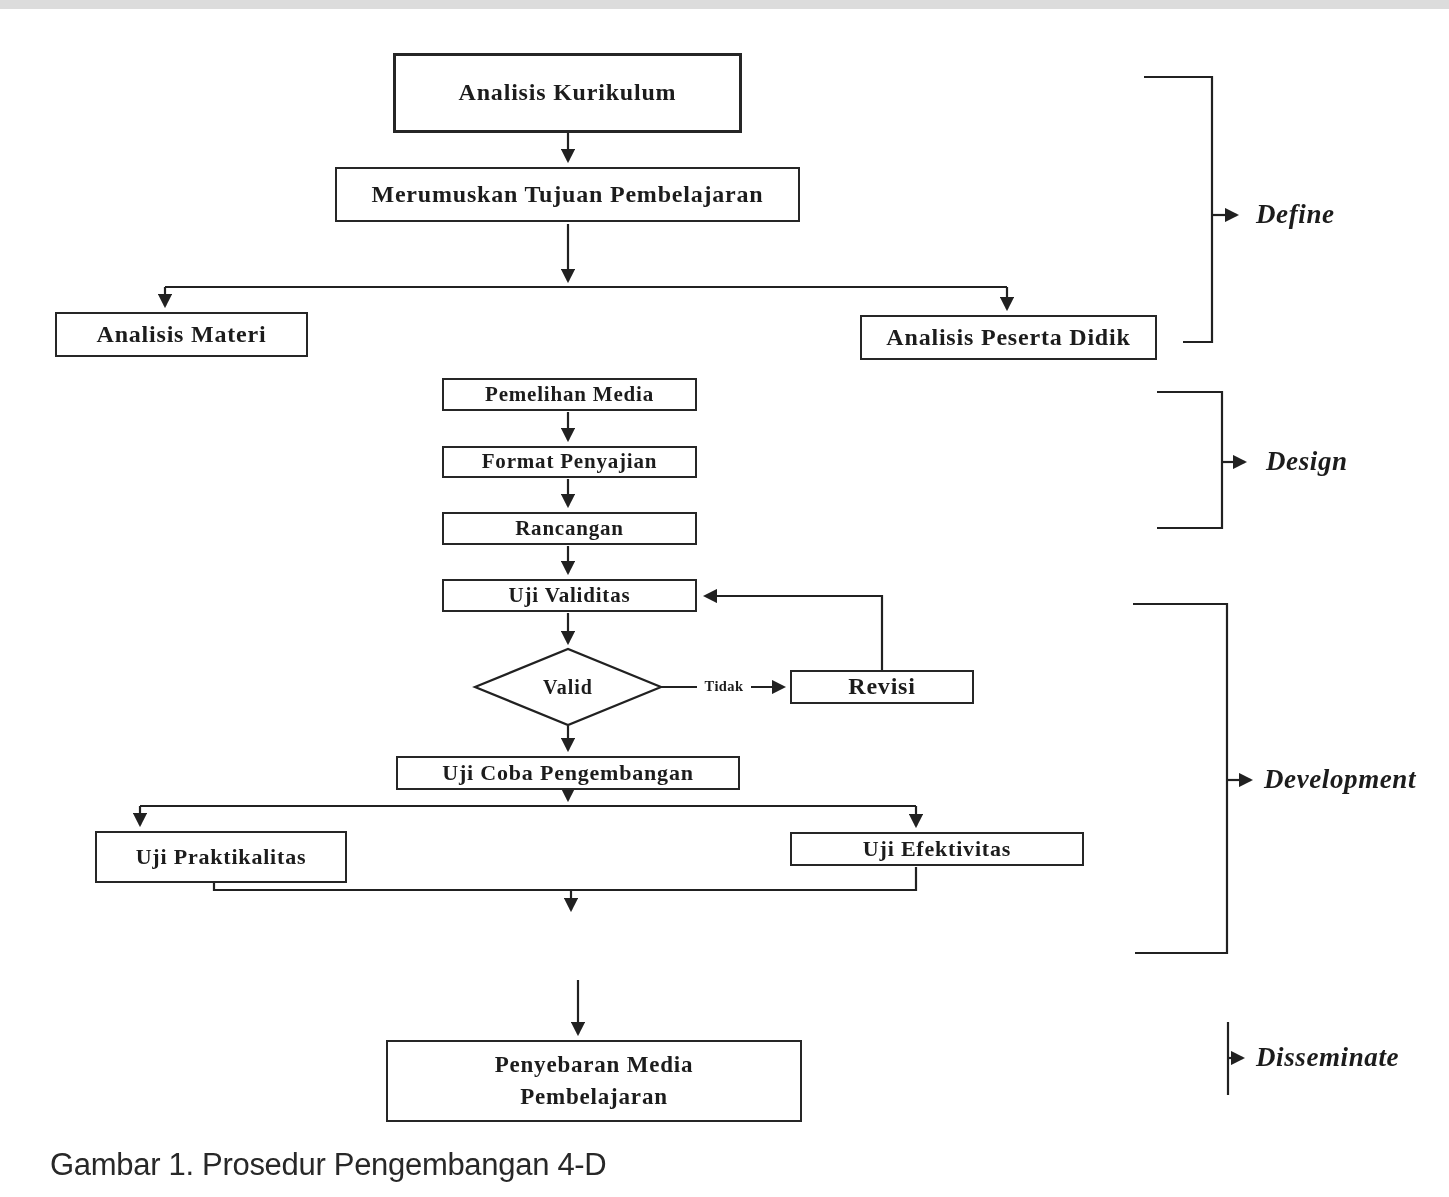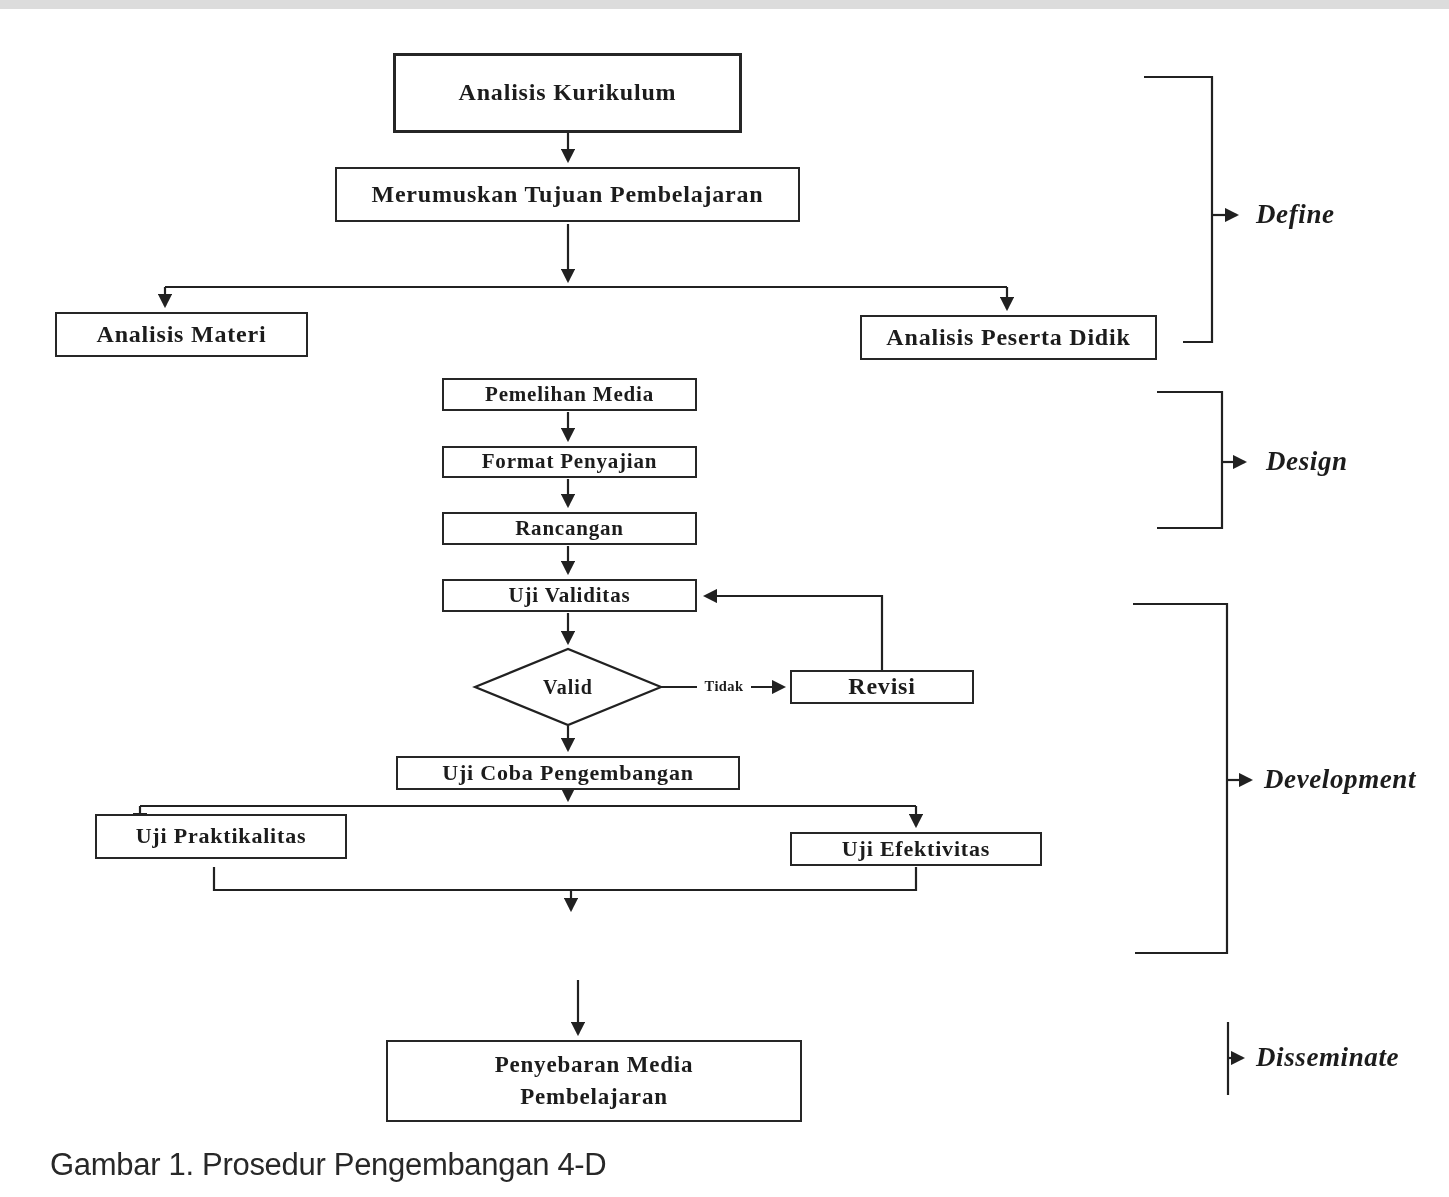--- a/index.html
+++ b/index.html
@@ -123,25 +123,25 @@
   <div class="tidak-label" style="left:697px;top:678px;width:54px;font-size:14.5px;">Tidak</div>
 
   <div class="node" style="left:790px;top:670px;width:184px;height:34px;font-size:24px;">
     <span class="lbl">Revisi</span>
   </div>
 
   <div class="node" style="left:396px;top:756px;width:344px;height:34px;font-size:22px;">
     <span class="lbl">Uji Coba Pengembangan</span>
   </div>
 
-  <div class="node" style="left:95px;top:814px;width:252px;height:45px;font-size:22px;">
+  <div class="node" style="left:95px;top:831px;width:252px;height:52px;font-size:22px;">
     <span class="lbl">Uji Praktikalitas</span>
   </div>
 
-  <div class="node" style="left:790px;top:832px;width:252px;height:34px;font-size:22px;">
+  <div class="node" style="left:790px;top:832px;width:294px;height:34px;font-size:22px;">
     <span class="lbl">Uji Efektivitas</span>
   </div>
 
 
   <div class="node" style="left:386px;top:1040px;width:416px;height:82px;font-size:23px;line-height:32px;">
     <span>
       <span class="lbl">Penyebaran Media</span>
       <span class="lbl">Pembelajaran</span>
     </span>
   </div>

